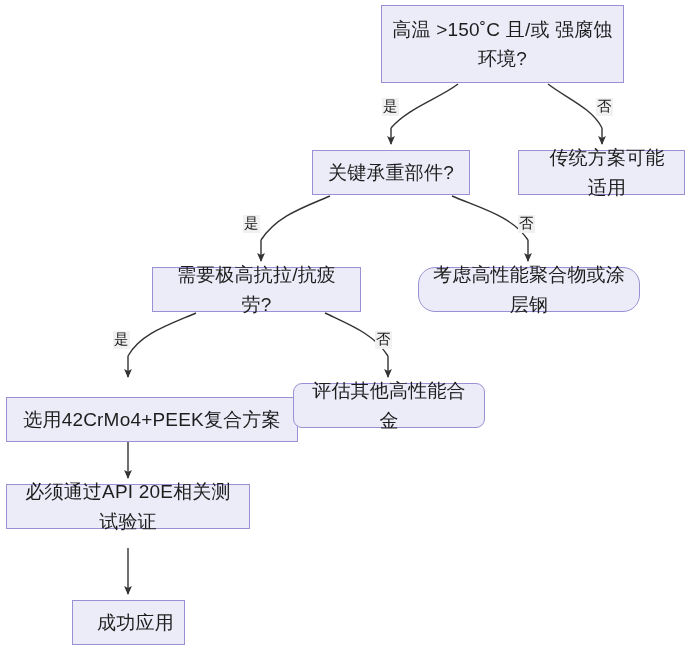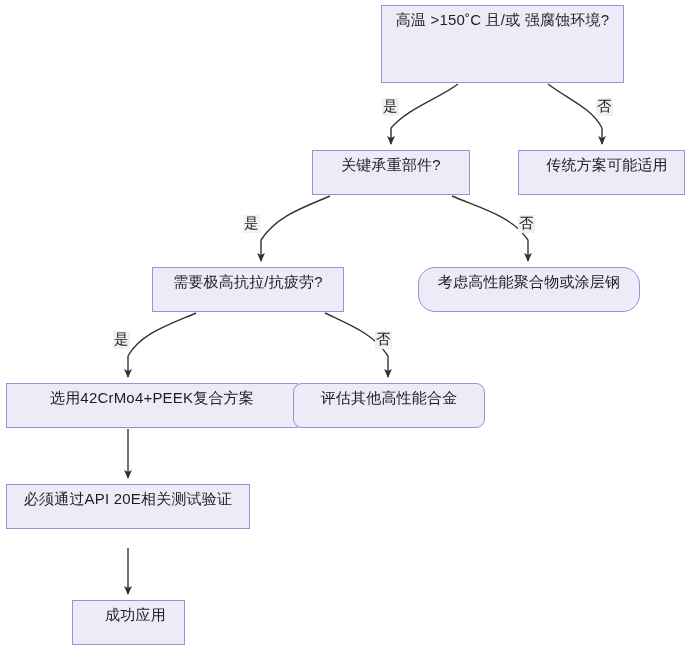--- a/index.html
+++ b/index.html
@@ -28,24 +28,25 @@
     width: 693px;
     height: 655px;
     pointer-events: none;
   }
   .node {
     position: absolute;
     box-sizing: border-box;
     background: #ececf9;
     border: 1.4px solid #9a91d4;
     display: flex;
+    align-items: center;
     justify-content: center;
     text-align: center;
     color: #1d1d1d;
-    font-size: 15px;
+    font-size: 19px;
     line-height: 1.55;
     letter-spacing: 0.2px;
     padding: 2px 10px;
   }
   .node span {
     display: block;
     width: 100%;
   }
   .edge-label {
     position: absolute;
@@ -115,29 +116,29 @@
   </div>
 
   <div class="node" style="left:312px; top:150px; width:158px; height:45px;">
     <span>关键承重部件?</span>
   </div>
 
   <div class="node" style="left:518px; top:150px; width:167px; height:45px;padding-left:21px;">
     <span>传统方案可能适用</span>
   </div>
 
-  <div class="node" style="left:152px; top:267px; width:192px; height:45px;">
+  <div class="node" style="left:152px; top:267px; width:209px; height:45px;">
     <span>需要极高抗拉/抗疲劳?</span>
   </div>
 
   <div class="node" style="left:418px; top:267px; width:222px; height:45px;border-radius:17px;">
     <span>考虑高性能聚合物或涂层钢</span>
   </div>
 
-  <div class="node" style="left:6px; top:383px; width:292px; height:45px;">
+  <div class="node" style="left:6px; top:397px; width:292px; height:45px;">
     <span>选用42CrMo4+PEEK复合方案</span>
   </div>
 
   <div class="node" style="left:293px; top:383px; width:192px; height:45px;border-radius:9px;">
     <span>评估其他高性能合金</span>
   </div>
 
   <div class="node" style="left:6px; top:484px; width:244px; height:45px;">
     <span>必须通过API 20E相关测试验证</span>
   </div>

